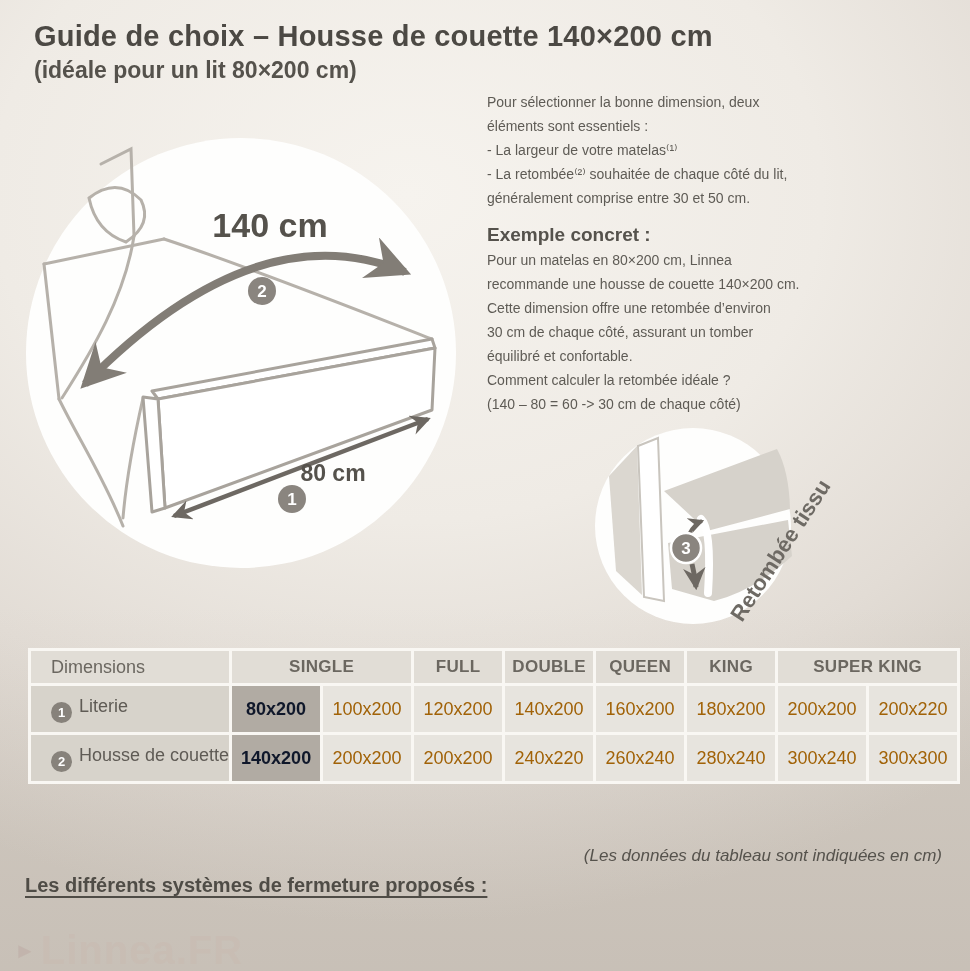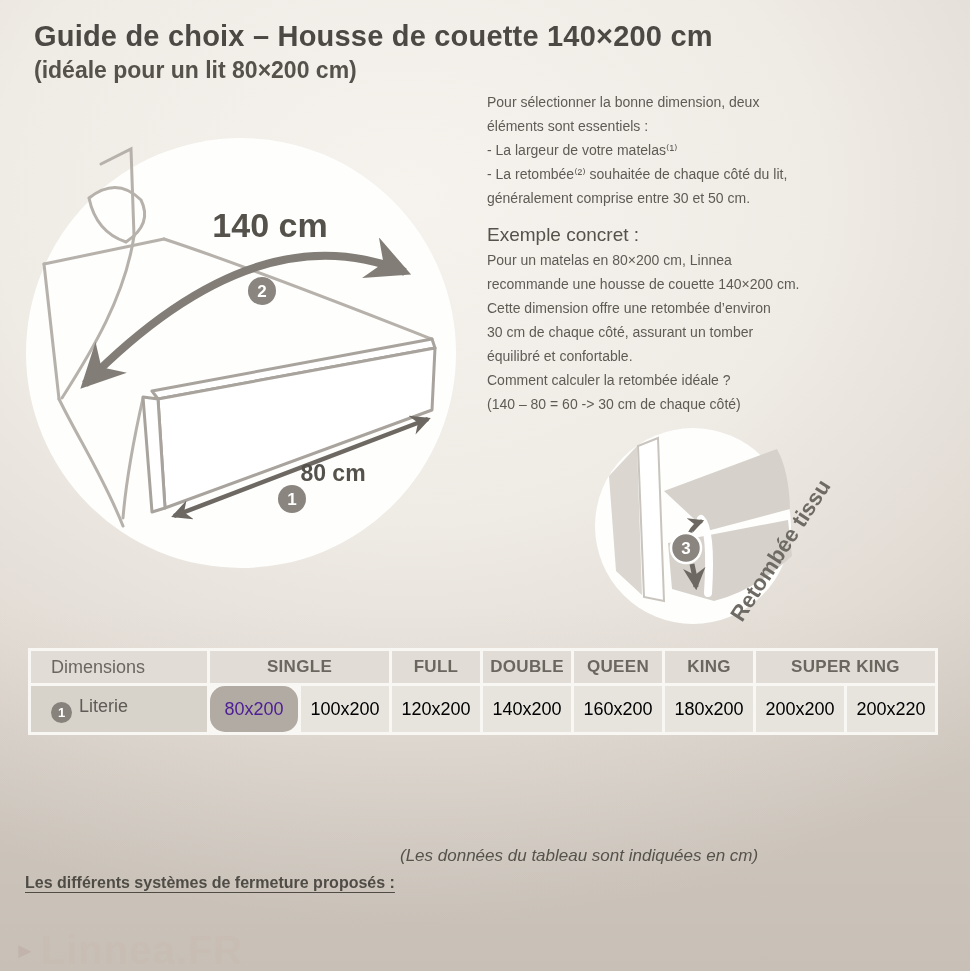--- a/index.html
+++ b/index.html
@@ -12,45 +12,45 @@
     background:
       linear-gradient(to bottom, rgba(0,0,0,0) 62%, rgba(110,95,85,0.10) 100%),
       radial-gradient(95% 75% at 42% 20%, #f6f3ee 0%, #efebe5 45%, #e2dcd5 74%, #d2cbc2 100%);
     color:#5e5b55;
   }
   .abs{position:absolute;}
   .page-title{left:34px;top:20px;font-size:29px;font-weight:700;color:#4c4944;letter-spacing:.2px;}
   .page-subtitle{left:34px;top:57px;font-size:23px;font-weight:700;color:#55524c;}
   .body-text{white-space:pre-line;font-size:14px;line-height:24px;color:#5e5b55;}
   .intro-text{left:487px;top:90px;width:478px;}
-  .example-heading{left:487px;top:224px;font-size:19px;font-weight:400;color:#55524c;}
+  .example-heading{left:487px;top:224px;font-size:19px;font-weight:700;color:#55524c;}
   .example-text{left:487px;top:248px;width:478px;}
   svg{display:block;}
   .main-diagram{left:22px;top:136px;}
   .drop-diagram{left:594px;top:421px;overflow:visible;}
   .dim-big{font-size:34px;font-weight:700;fill:#55524c;}
   .dim-small{font-size:23px;font-weight:700;fill:#55524c;}
   .marker-num{font-size:17px;font-weight:700;fill:#ffffff;}
   .rot-label{font-size:22px;font-weight:700;fill:#6e6a64;}
   
   .size-table{
     position:absolute;left:28px;top:648px;
     border-collapse:separate;border-spacing:3px;
     background:#f9f7f3;table-layout:fixed;
   }
   .size-table th,.size-table td{text-align:center;vertical-align:middle;padding:0;}
   .size-table thead th{background:#e1ddd6;height:32px;font-size:17px;font-weight:600;color:#6b6760;letter-spacing:.3px;}
   .size-table thead th.dim-h{text-align:left;padding-left:20px;font-weight:400;font-size:18px;letter-spacing:0;}
   .size-table tbody th{background:#d7d3cb;text-align:left;padding-left:20px;font-weight:400;font-size:18px;color:#5f5b55;height:46px;white-space:nowrap;}
-  .size-table td{background:#e7e4de;font-size:18px;color:#000000;}
-  .size-table td.hl{background:#b1aba3;color:#4c1d95;font-weight:400;border-radius:15px;}
+  .size-table td{background:#e7e4de;font-size:18px;color:#a16207;}
+  .size-table td.hl{background:#b1aba3;color:#0f172a;font-weight:700;}
   .num-badge{display:inline-flex;width:21px;height:21px;border-radius:50%;background:#87827b;color:#fff;
     font-size:13px;font-weight:700;align-items:center;justify-content:center;margin-right:7px;vertical-align:-5px;}
-  .table-note{left:400px;top:846px;width:542px;text-align:left;font-size:17px;font-style:italic;color:#55524c;}
-  .closures-heading{left:25px;top:874px;font-size:16px;font-weight:600;color:#4f4c46;text-decoration:underline;text-underline-offset:4px;}
+  .table-note{left:400px;top:846px;width:542px;text-align:right;font-size:17px;font-style:italic;color:#55524c;}
+  .closures-heading{left:25px;top:874px;font-size:20px;font-weight:600;color:#4f4c46;text-decoration:underline;text-underline-offset:4px;}
   .closures-text{left:25px;top:901px;font-size:20.5px;color:#57544e;white-space:nowrap;}
   .watermark{left:14px;top:928px;font-size:40px;font-weight:700;color:rgba(201,185,177,0.55);letter-spacing:1px;}
   .watermark .tri{font-size:22px;vertical-align:6px;margin-right:4px;color:rgba(190,172,165,0.6);}
 </style>
 </head>
 <body>
 
 <div class="canvas">
 
   <div class="abs page-title">Guide de choix – Housse de couette 140×200 cm</div>
@@ -157,20 +157,33 @@
         </th>
         <td class="hl">80x200</td>
         <td>100x200</td>
         <td>120x200</td>
         <td>140x200</td>
         <td>160x200</td>
         <td>180x200</td>
         <td>200x200</td>
         <td>200x220</td>
       </tr>
+      <tr>
+        <th>
+          <span class="num-badge">2</span><span>Housse de couette</span>
+        </th>
+        <td class="hl">140x200</td>
+        <td>200x200</td>
+        <td>200x200</td>
+        <td>240x220</td>
+        <td>260x240</td>
+        <td>280x240</td>
+        <td>300x240</td>
+        <td>300x300</td>
+      </tr>
     </tbody>
   </table>
 
   <div class="abs table-note">(Les données du tableau sont indiquées en cm)</div>
   <div class="abs closures-heading">Les différents systèmes de fermeture proposés :</div>
 
   <div class="abs watermark">
     <span class="tri">►</span><span>Linnea.FR</span>
   </div>
 

